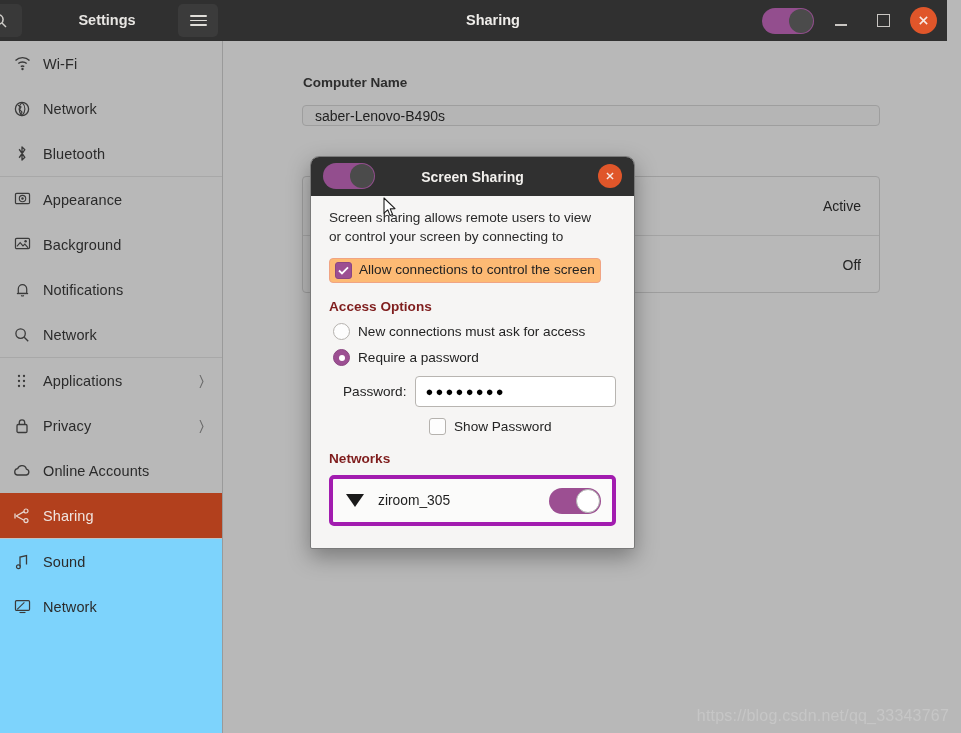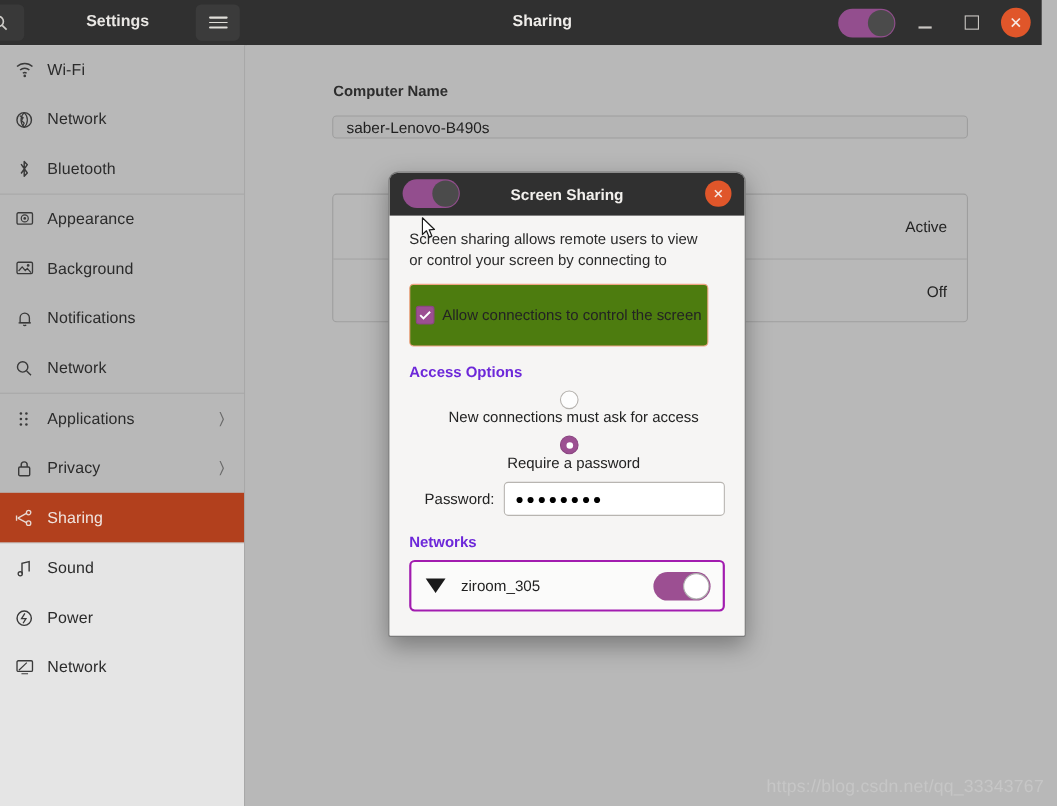--- a/index.html
+++ b/index.html
@@ -137,21 +137,21 @@
     align-items: center;
     justify-content: center;
   }
   .close-btn svg { display: block; }
 
   
   .sidebar {
     position: absolute;
     left: 0; top: 41px;
     width: 223px; height: 692px;
-    background: #e5e5e5;
+    background: #7dd3fc;
     border-right: 1px solid #9a9a9a;
     box-sizing: border-box;
     overflow: hidden;
   }
   .sb-upper-bg {
     position: absolute;
     left: 0; top: 0;
     width: 222px; height: 452px;
     background: #b8b8b8;
   }
@@ -256,21 +256,20 @@
   
   .dialog {
     position: absolute;
     left: 310px; top: 156px;
     width: 323px;
     background: #f6f5f4;
     border: 1px solid #7a7a7a;
     border-radius: 9px 9px 2px 2px;
     box-shadow: 0 8px 22px rgba(0,0,0,0.34);
     overflow: hidden;
-    margin-left: 43px;
   }
   .dlg-head {
     height: 39px;
     background: #303030;
     display: flex;
     align-items: center;
     position: relative;
   }
   .dlg-head .toggle { position: absolute; left: 12px; top: 6px; }
   .dlg-title {
@@ -300,24 +299,23 @@
   }
   .dlg-link {
     color: #1b6a7d;
     text-decoration: underline;
     font-size: 13.6px;
   }
   .focus-row {
     margin-top: 12px;
     border: 1px solid #f0a484;
     border-radius: 4px;
-    padding: 19px 5px;
+    padding: 3px 5px;
     display: inline-flex;
-    align-items: center;
-    background: #4d7c0f;
+    background: #fdba74;
   }
   .chk {
     width: 17px; height: 17px;
     border-radius: 3px;
     background: #9c4f92;
     border: 1px solid #8b4682;
     box-sizing: border-box;
     display: flex;
     align-items: center;
     justify-content: center;
@@ -330,28 +328,27 @@
   }
   .focus-row .txt {
     margin-left: 7px;
     font-size: 13.6px;
     color: #232323;
   }
   .group-title {
     margin-top: 16px;
     font-size: 13.6px;
     font-weight: bold;
-    color: #6d28d9;
+    color: #7f1d1d;
   }
   .radio-row {
     display: flex;
     align-items: center;
     margin-top: 9px;
     padding-left: 4px;
-    flex-direction: column;
   }
   .radio {
     width: 17px; height: 17px;
     border-radius: 50%;
     background: #fdfdfd;
     border: 1px solid #b5b2ae;
     box-sizing: border-box;
     flex: none;
     display:flex; align-items:center; justify-content:center;
   }
@@ -400,21 +397,21 @@
     margin-top: 11px;
     padding-left: 100px;
   }
   .show-pw-row .txt {
     margin-left: 8px;
     font-size: 13.6px;
     color: #232323;
   }
   .net-card {
     margin-top: 9px;
-    border: 2px solid #a21caf;
+    border: 4px solid #a21caf;
     border-radius: 5px;
     background: #fbfbfa;
     height: 43px;
     display: flex;
     align-items: center;
     padding: 0 11px 0 13px;
   }
   .net-name {
     margin-left: 14px;
     font-size: 13.8px;
@@ -584,20 +581,28 @@
         <span class="ic">
           <svg width="14" height="16" viewBox="0 0 14 16">
             <rect x="2" y="6.5" width="10" height="8" rx="1.2" fill="none" stroke="#3a3a3a" stroke-width="1.3"></rect>
             <path d="M4.3 6.5 L4.3 4.6 A2.7 2.7 0 0 1 9.7 4.6 L9.7 6.5" fill="none" stroke="#3a3a3a" stroke-width="1.3"></path>
           </svg>
         </span>
         <span class="lbl">Privacy</span>
         <span class="chev">〉</span>
       </div>
 
+      <div class="sb-item">
+        <span class="ic">
+          <svg width="18" height="13" viewBox="0 0 18 13">
+            <path d="M4.2 11 A3.2 3.2 0 0 1 4.6 4.7 A4.6 4.6 0 0 1 13.4 5.1 A3 3 0 0 1 13.4 11 Z" fill="none" stroke="#3a3a3a" stroke-width="1.3" stroke-linejoin="round"></path>
+          </svg>
+        </span>
+        <span class="lbl">Online Accounts</span>
+      </div>
 
       <div class="sb-item selected">
         <span class="ic">
           <svg width="16" height="16" viewBox="0 0 16 16">
             <circle cx="12" cy="3" r="2" fill="none" stroke="#e8d8d2" stroke-width="1.2"></circle>
             <circle cx="12" cy="12.6" r="2" fill="none" stroke="#e8d8d2" stroke-width="1.2"></circle>
             <path d="M2.2 8 L10 3.6 M2.2 8 L10 12.2" fill="none" stroke="#e8d8d2" stroke-width="1.3"></path>
             <path d="M1 5.6 L1 10.4" stroke="#e8d8d2" stroke-width="1.3"></path>
           </svg>
         </span>
@@ -609,29 +614,20 @@
       <div class="sb-item">
         <span class="ic">
           <svg width="14" height="16" viewBox="0 0 14 16">
             <path d="M5 12.5 L5 3 L11.5 1.5 L11.5 10.5" fill="none" stroke="#3a3a3a" stroke-width="1.3"></path>
             <circle cx="3.4" cy="12.7" r="1.9" fill="none" stroke="#3a3a3a" stroke-width="1.2"></circle>
           </svg>
         </span>
         <span class="lbl">Sound</span>
       </div>
 
-      <div class="sb-item">
-        <span class="ic">
-          <svg width="16" height="16" viewBox="0 0 16 16">
-            <circle cx="8" cy="8" r="6.5" fill="none" stroke="#3a3a3a" stroke-width="1.3"></circle>
-            <path d="M8.6 3.6 L5.6 8.4 L9.6 8.4 L7 12.6" fill="none" stroke="#3a3a3a" stroke-width="1.2"></path>
-          </svg>
-        </span>
-        <span class="lbl">Power</span>
-      </div>
 
       <div class="sb-item">
         <span class="ic">
           <svg width="17" height="15" viewBox="0 0 18 16">
             <rect x="1.5" y="1.8" width="15" height="10.3" rx="1.2" fill="none" stroke="#3a3a3a" stroke-width="1.3"></rect>
             <path d="M3.3 11 L11 3.6" stroke="#3a3a3a" stroke-width="1.1"></path>
             <line x1="5.8" y1="14.4" x2="12.2" y2="14.4" stroke="#3a3a3a" stroke-width="1.2"></line>
           </svg>
         </span>
         <span class="lbl">Network</span>
@@ -698,20 +694,24 @@
           <span class="dot"></span>
         </span>
         <span class="txt">Require a password</span>
       </div>
 
       <div class="pw-row">
         <span class="pw-label">Password:</span>
         <span class="pw-input">●●●●●●●●</span>
       </div>
 
+      <div class="show-pw-row">
+        <span class="chk empty"></span>
+        <span class="txt">Show Password</span>
+      </div>
 
       <div class="group-title">Networks</div>
 
       <div class="net-card">
         <span class="wifi-tri"></span>
         <span class="net-name">ziroom_305</span>
         <span class="toggle on-purple">
           <span class="knob"></span>
         </span>
       </div>

